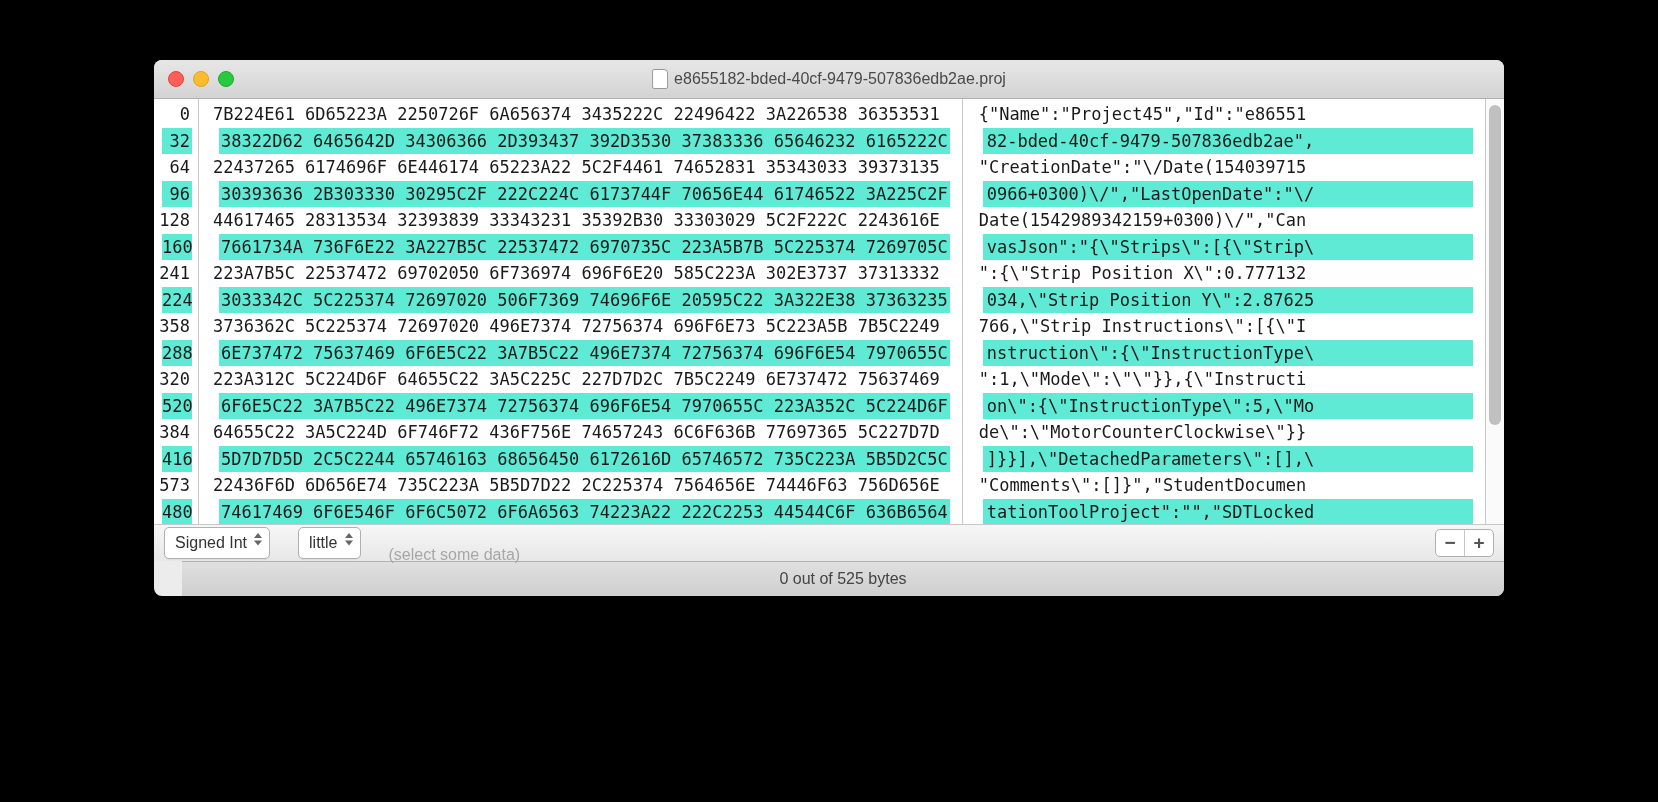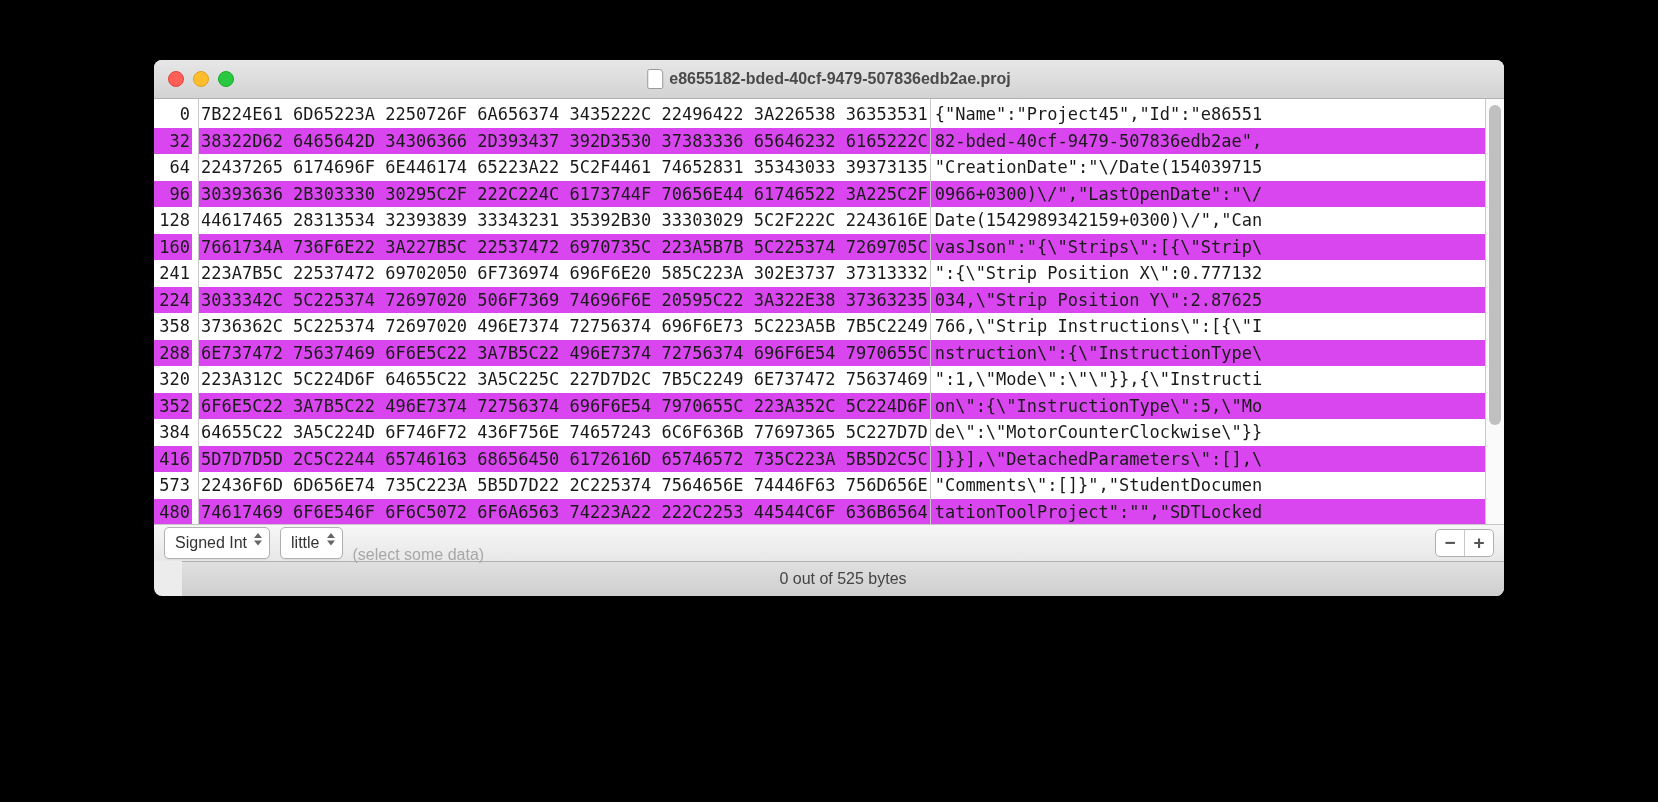--- a/index.html
+++ b/index.html
@@ -43,21 +43,20 @@
     .green { background: #28c940; border:1px solid #1aab29;}
     .title {
       position: absolute;
       left: 50%;
       transform: translateX(-50%);
       font-size: 16px;
       color: #4a4a4a;
       display:flex;
       align-items:center;
       gap:6px;
-      font-weight:bold;
     }
     .file-icon{
       display:inline-block;
       width:14px;height:18px;
       background:#fff;
       border:1px solid #999;
       border-radius:2px 4px 2px 2px;
       position:relative;
     }
     .content {
@@ -76,33 +75,33 @@
       padding: 2px 6px 2px 0;
       width: 38px;
       flex-shrink:0;
     }
     .offsets div { padding-right:2px;}
     .hexpane, .asciipane {
       font-family: "SF Mono","Menlo",monospace;
       font-size: 17px;
       line-height: 26.5px;
       white-space: pre;
-      padding: 2px 0;
+      padding: 2px 12px;
       border-left: 1px solid #c8c8c8;
     }
     .hexpane {
       flex: 0 0 auto;
       color:#1a1a1a;
     }
     .asciipane {
       flex:1;
       color:#1a1a1a;
       position:relative;
     }
-    .row-even { background: #d946ef;}
+    .row-even { background: #5eead4; margin-left: 8px;}
     .row-odd { background: #ffffff;}
     .hexrow, .asciirow { padding:0 2px; }
     .asciirow { padding:0 4px;}
     .vscroll {
       width:18px;
       flex-shrink:0;
       border-left:1px solid #c8c8c8;
       position:relative;
       background:#fafafa;
     }
@@ -113,21 +112,21 @@
       background:#c0c0c0;
       border-radius:6px;
     }
     .bottombar {
       height: 36px;
       background: linear-gradient(#f6f6f6, #e8e8e8);
       border-top: 1px solid #c8c8c8;
       display:flex;
       align-items:center;
       padding:0 10px;
-      gap:10px;
+      gap:28px;
     }
     .select {
       font-size:16px;
       background:#fff;
       border:1px solid #b0b0b0;
       border-radius:5px;
       padding:2px 22px 2px 10px;
       color:#333;
       height:26px;
       display:inline-flex;
@@ -209,21 +208,21 @@
         <div class="row-even">32</div>
         <div class="row-odd">64</div>
         <div class="row-even">96</div>
         <div class="row-odd">128</div>
         <div class="row-even">160</div>
         <div class="row-odd">241</div>
         <div class="row-even">224</div>
         <div class="row-odd">358</div>
         <div class="row-even">288</div>
         <div class="row-odd">320</div>
-        <div class="row-even">352</div>
+        <div class="row-even">520</div>
         <div class="row-odd">384</div>
         <div class="row-even">416</div>
         <div class="row-odd">573</div>
         <div class="row-even">480</div>
       </div>
     <div class="hexpane" id="hexpane"><div class="hexrow row-odd">7B224E61 6D65223A 2250726F 6A656374 3435222C 22496422 3A226538 36353531</div><div class="hexrow row-even">38322D62 6465642D 34306366 2D393437 392D3530 37383336 65646232 6165222C</div><div class="hexrow row-odd">22437265 6174696F 6E446174 65223A22 5C2F4461 74652831 35343033 39373135</div><div class="hexrow row-even">30393636 2B303330 30295C2F 222C224C 6173744F 70656E44 61746522 3A225C2F</div><div class="hexrow row-odd">44617465 28313534 32393839 33343231 35392B30 33303029 5C2F222C 2243616E</div><div class="hexrow row-even">7661734A 736F6E22 3A227B5C 22537472 6970735C 223A5B7B 5C225374 7269705C</div><div class="hexrow row-odd">223A7B5C 22537472 69702050 6F736974 696F6E20 585C223A 302E3737 37313332</div><div class="hexrow row-even">3033342C 5C225374 72697020 506F7369 74696F6E 20595C22 3A322E38 37363235</div><div class="hexrow row-odd">3736362C 5C225374 72697020 496E7374 72756374 696F6E73 5C223A5B 7B5C2249</div><div class="hexrow row-even">6E737472 75637469 6F6E5C22 3A7B5C22 496E7374 72756374 696F6E54 7970655C</div><div class="hexrow row-odd">223A312C 5C224D6F 64655C22 3A5C225C 227D7D2C 7B5C2249 6E737472 75637469</div><div class="hexrow row-even">6F6E5C22 3A7B5C22 496E7374 72756374 696F6E54 7970655C 223A352C 5C224D6F</div><div class="hexrow row-odd">64655C22 3A5C224D 6F746F72 436F756E 74657243 6C6F636B 77697365 5C227D7D</div><div class="hexrow row-even">5D7D7D5D 2C5C2244 65746163 68656450 6172616D 65746572 735C223A 5B5D2C5C</div><div class="hexrow row-odd">22436F6D 6D656E74 735C223A 5B5D7D22 2C225374 7564656E 74446F63 756D656E</div><div class="hexrow row-even">74617469 6F6E546F 6F6C5072 6F6A6563 74223A22 222C2253 44544C6F 636B6564</div></div>
     <div class="asciipane" id="asciipane"><div class="asciirow row-odd">{"Name":"Project45","Id":"e86551</div><div class="asciirow row-even">82-bded-40cf-9479-507836edb2ae",</div><div class="asciirow row-odd">"CreationDate":"\/Date(154039715</div><div class="asciirow row-even">0966+0300)\/","LastOpenDate":"\/</div><div class="asciirow row-odd">Date(1542989342159+0300)\/","Can</div><div class="asciirow row-even">vasJson":"{\"Strips\":[{\"Strip\</div><div class="asciirow row-odd">":{\"Strip Position X\":0.777132</div><div class="asciirow row-even">034,\"Strip Position Y\":2.87625</div><div class="asciirow row-odd">766,\"Strip Instructions\":[{\"I</div><div class="asciirow row-even">nstruction\":{\"InstructionType\</div><div class="asciirow row-odd">":1,\"Mode\":\"\"}},{\"Instructi</div><div class="asciirow row-even">on\":{\"InstructionType\":5,\"Mo</div><div class="asciirow row-odd">de\":\"MotorCounterClockwise\"}}</div><div class="asciirow row-even">]}}],\"DetachedParameters\":[],\</div><div class="asciirow row-odd">"Comments\":[]}","StudentDocumen</div><div class="asciirow row-even">tationToolProject":"","SDTLocked</div></div>
     <div class="vscroll">
       <div class="thumb"></div>
     </div>

